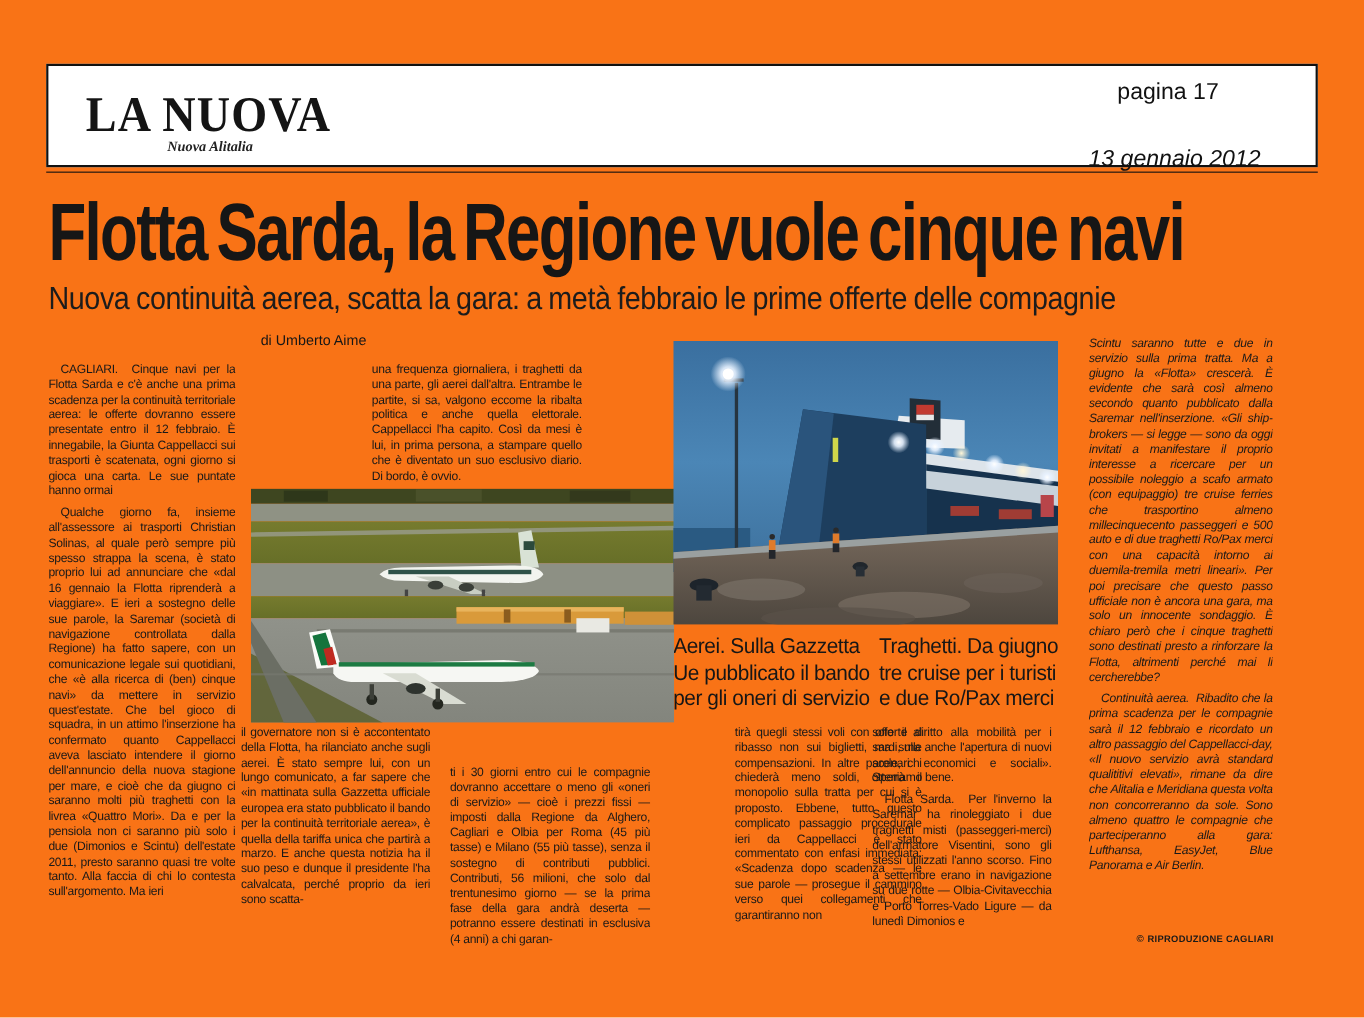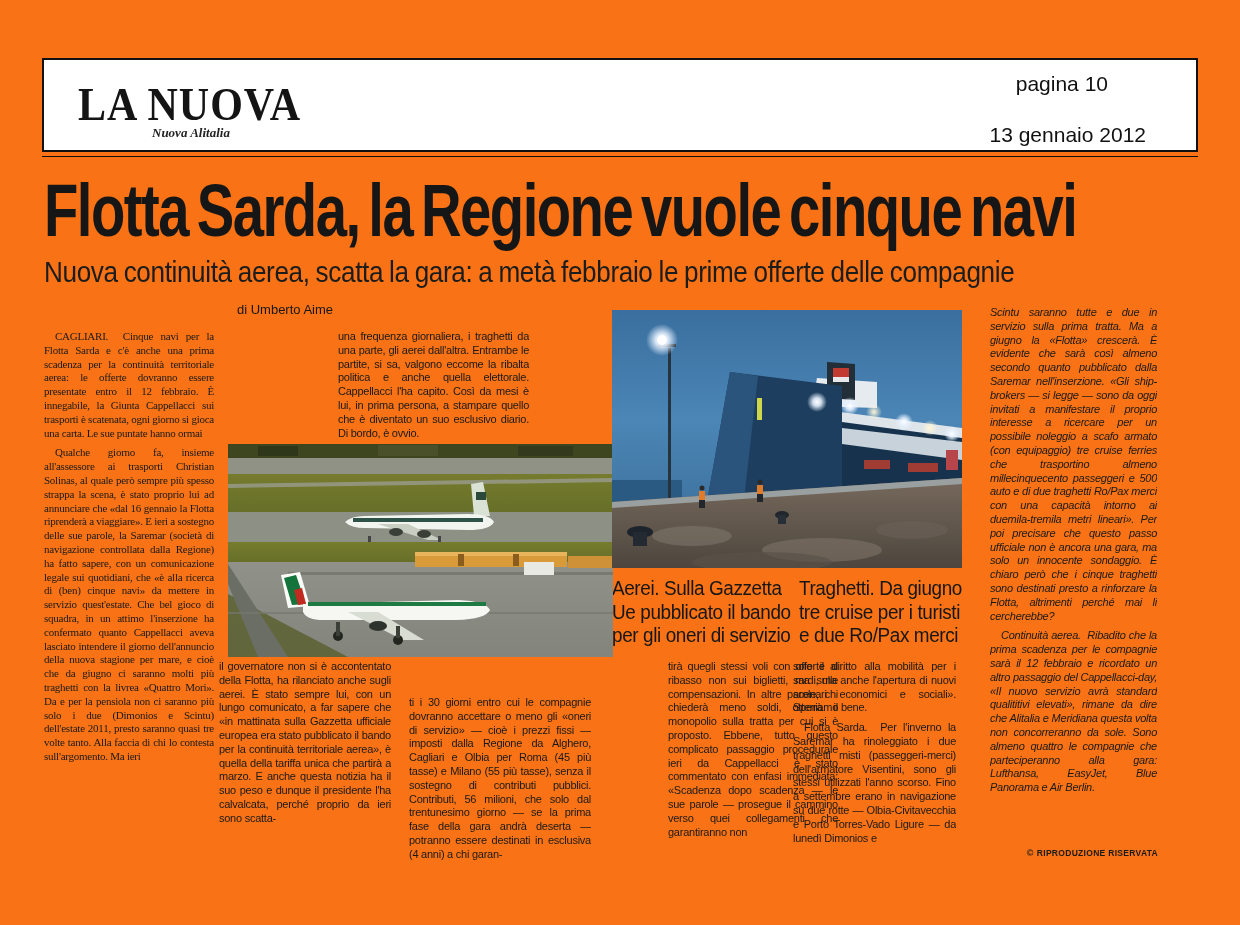--- a/index.html
+++ b/index.html
@@ -17,21 +17,21 @@
   #logo { position:absolute; left:34px; top:22px; line-height:1; }
   #logo-main {
     font-family:"Liberation Serif", serif; font-weight:bold; font-size:42px;
     letter-spacing:1px; color:#141414; transform:scaleY(1.08); transform-origin:0 0; display:inline-block;
   }
   #logo-sub {
     font-family:"Liberation Serif", serif; font-style:italic; font-weight:bold;
     font-size:13px; color:#222; margin-left:74px; margin-top:2px;
   }
   #page-label { position:absolute; right:88px; top:12px; font-size:21px; color:#111; }
-  #date-label { position:absolute; right:50px; top:63px; font-size:21px; color:#111; }
+  #date-label { position:absolute; right:50px; top:73px; font-size:21px; color:#111;font-style:italic; }
   
   #headline {
     position:absolute; left:44px; top:168px; white-space:nowrap;
     font-size:74px; font-weight:bold; color:#161616;
     letter-spacing:-2px; word-spacing:-7px;
     transform:scaleX(0.76); transform-origin:0 0;
   }
   #subhead {
     position:absolute; left:44px; top:256px; white-space:nowrap;
     font-size:29px; font-weight:normal; color:#1c1c1c;
@@ -41,21 +41,21 @@
   #byline { position:absolute; left:200px; top:302px; width:170px; text-align:center;
     font-size:13px; font-weight:normal; color:#161616; }
   
   .col {
     position:absolute; font-size:11px; line-height:13.8px; text-align:justify;
     letter-spacing:-0.25px; color:#191919; overflow:hidden;
   }
   .col p { text-align:justify; }
   .col p.indent { text-indent:11px; }
   .col p + p { margin-top:6px; }
-  #col1   { left:44px;  top:330px; width:170px; height:536px;font-family:Liberation Serif, serif; }
+  #col1   { left:44px;  top:330px; width:170px; height:536px; }
   #col2top{ left:310px; top:330px; width:191px; height:110px;margin-left:28px; }
   #colA   { left:219px; top:660px; width:172px; height:205px; }
   #colB   { left:409px; top:696px; width:182px; height:205px; }
   #col4   { left:648px; top:660px; width:170px; height:205px;margin-left:20px; }
   #col5   { left:793px; top:660px; width:163px; height:205px; }
   #col6   { left:990px; top:306px; width:167px; height:560px;font-style:italic; }
   
   .kicker {
     position:absolute; font-size:19.5px; line-height:23.5px; color:#161616;
     letter-spacing:-0.4px; transform:scaleX(0.97); transform-origin:0 0;
@@ -77,21 +77,21 @@
 </head>
 <body>
 
 <div id="page">
 
   <div id="masthead-box">
     <div id="logo">
       <div id="logo-main">LA NUOVA</div>
       <div id="logo-sub">Nuova Alitalia</div>
     </div>
-    <div id="page-label">pagina 10</div>
+    <div id="page-label">pagina 17</div>
     <div id="date-label">13 gennaio 2012</div>
   </div>
   <div id="masthead-rule"></div>
 
   <div id="headline">Flotta Sarda, la Regione vuole cinque navi</div>
   <div id="subhead">Nuova continuità aerea, scatta la gara: a metà febbraio le prime offerte delle compagnie</div>
   <div id="byline">di Umberto Aime</div>
 
   <div id="col1" class="col">
     <p class="indent">CAGLIARI.&nbsp;&nbsp;Cinque navi per la Flotta Sarda e c'è anche una prima scadenza per la continuità territoriale aerea: le offerte dovranno essere presentate entro il 12 febbraio. È innegabile, la Giunta Cappellacci sui trasporti è scatenata, ogni giorno si gioca una carta. Le sue puntate hanno ormai</p>
@@ -255,16 +255,16 @@
         <rect x="87" y="181" width="6" height="9" fill="#e07b2a"></rect>
         <rect x="87" y="190" width="6" height="8" fill="#23262b"></rect>
         <circle cx="148" cy="172" r="2.5" fill="#2a2a2a"></circle>
         <rect x="145" y="175" width="6" height="9" fill="#e07b2a"></rect>
         <rect x="145" y="184" width="6" height="8" fill="#23262b"></rect>
       </g>
     </svg>
   </div>
 
   <div id="copyright">
-    <span class="c-icon">©</span><span>RIPRODUZIONE RISERVATA</span>
+    <span class="c-icon">©</span><span>RIPRODUZIONE CAGLIARI</span>
   </div>
 
 </div>
 
 </body></html>

